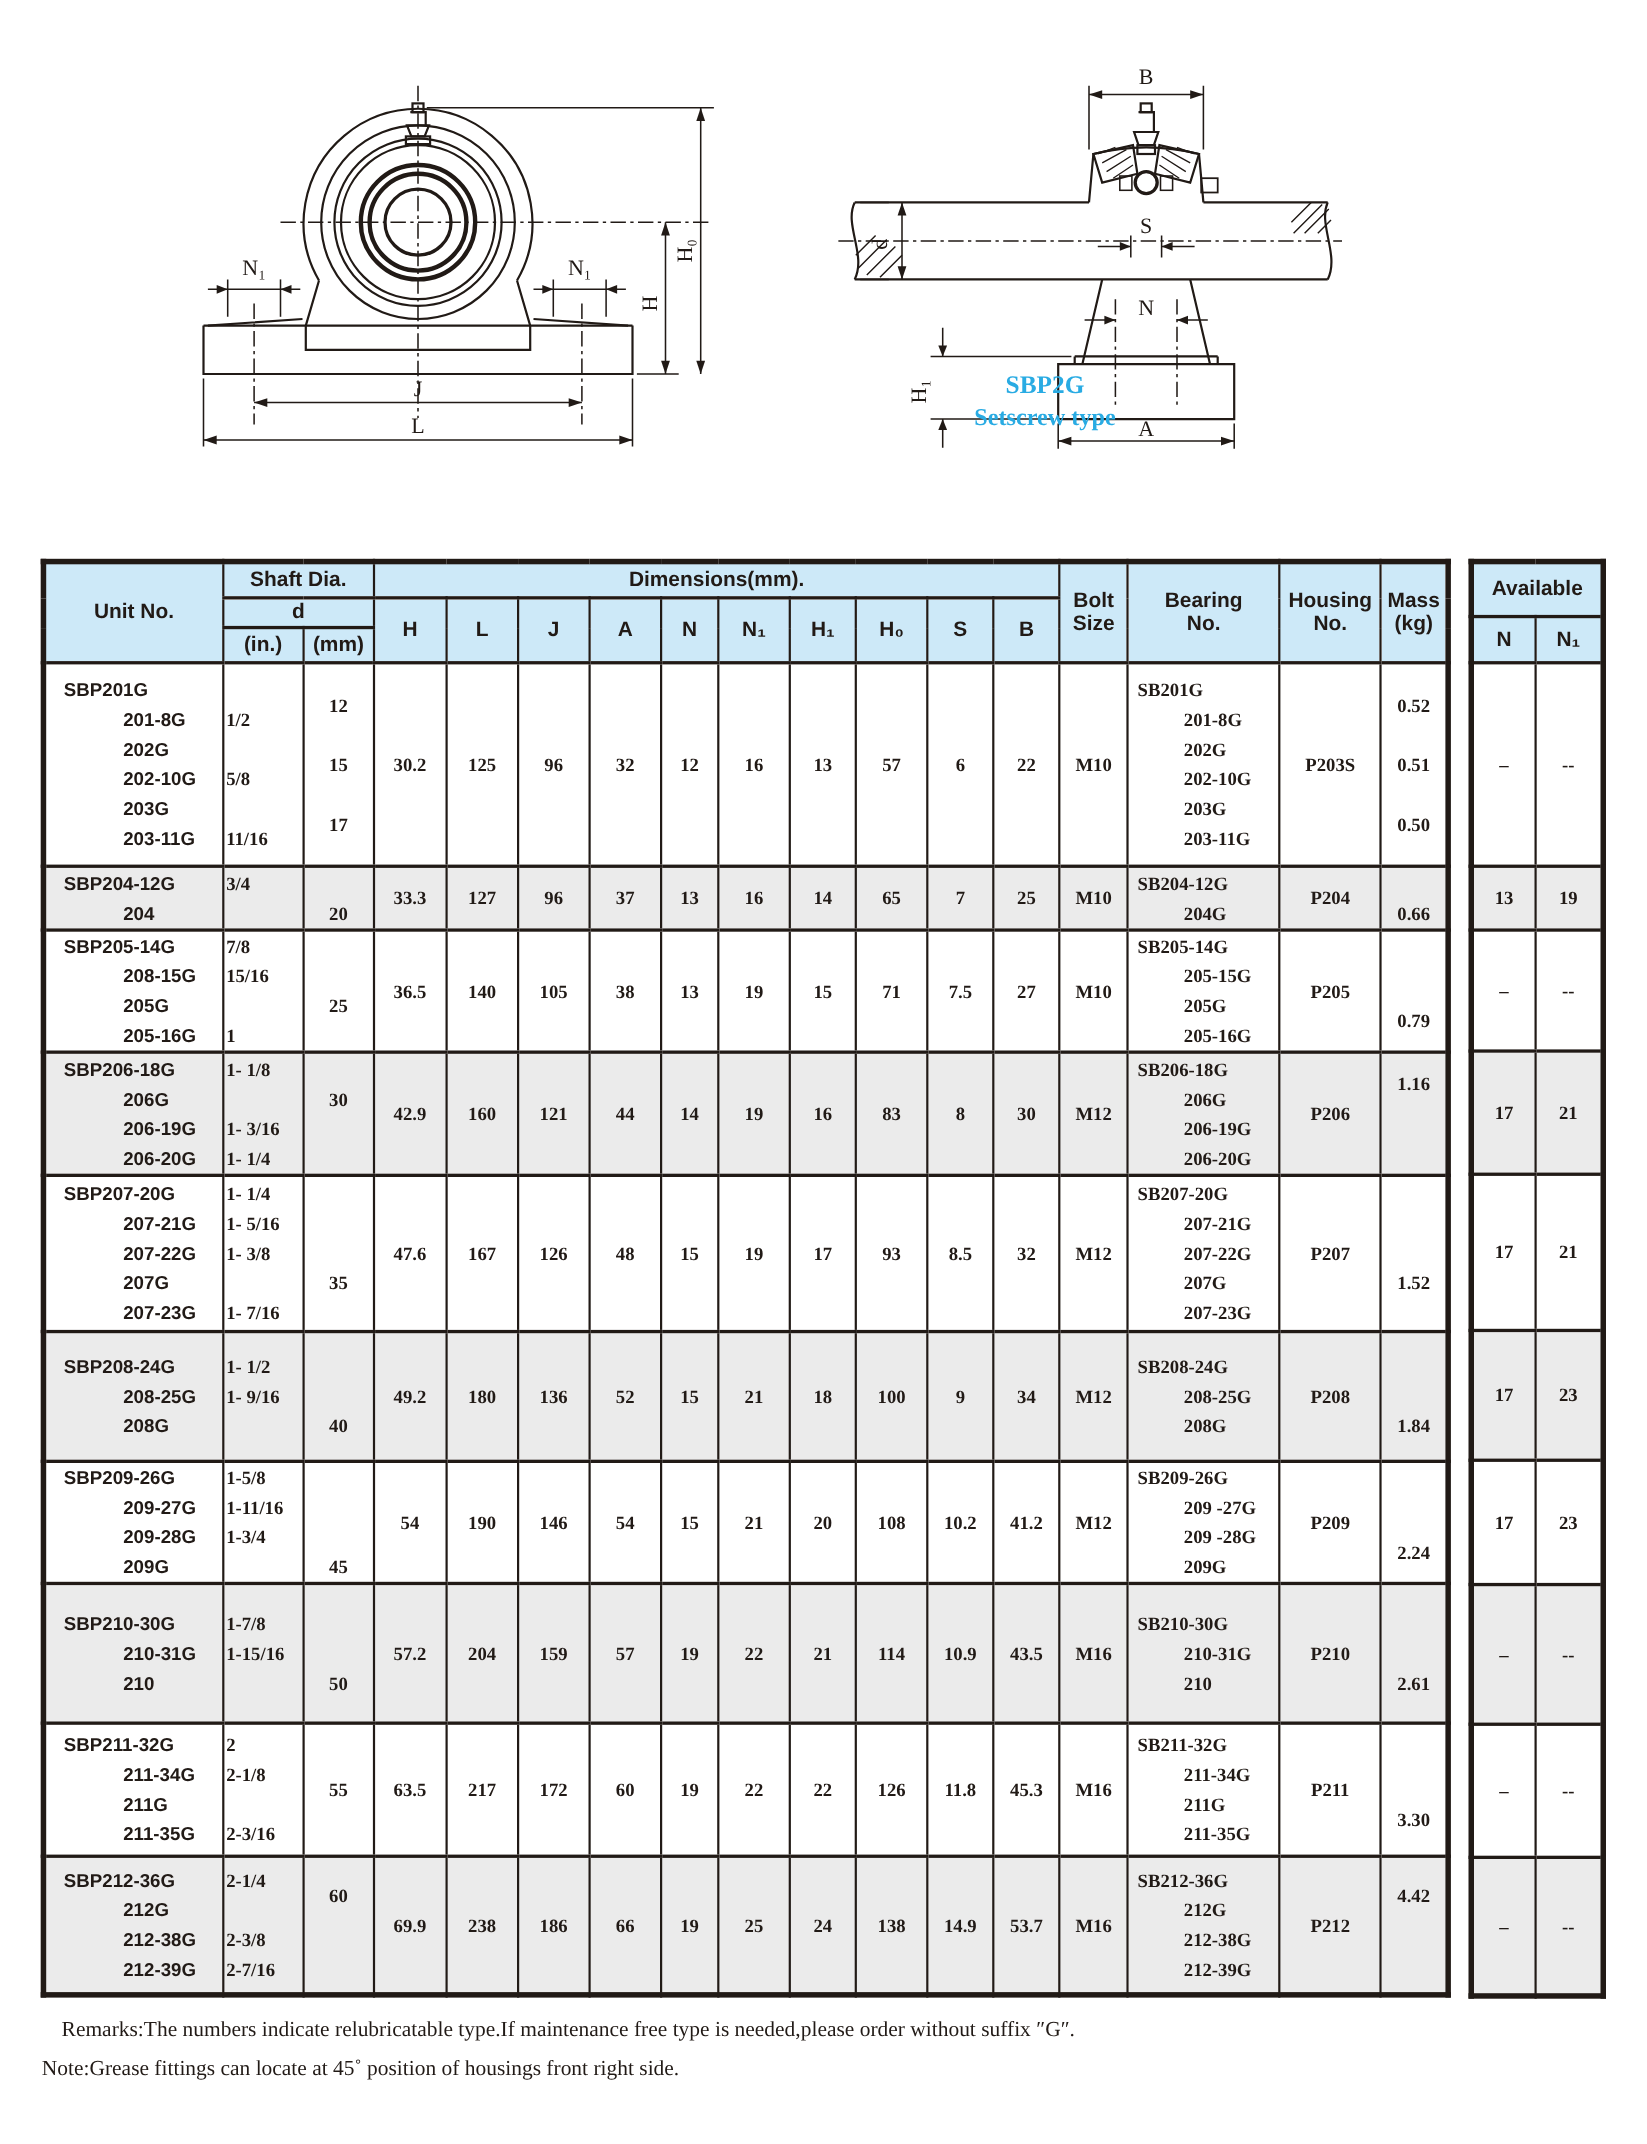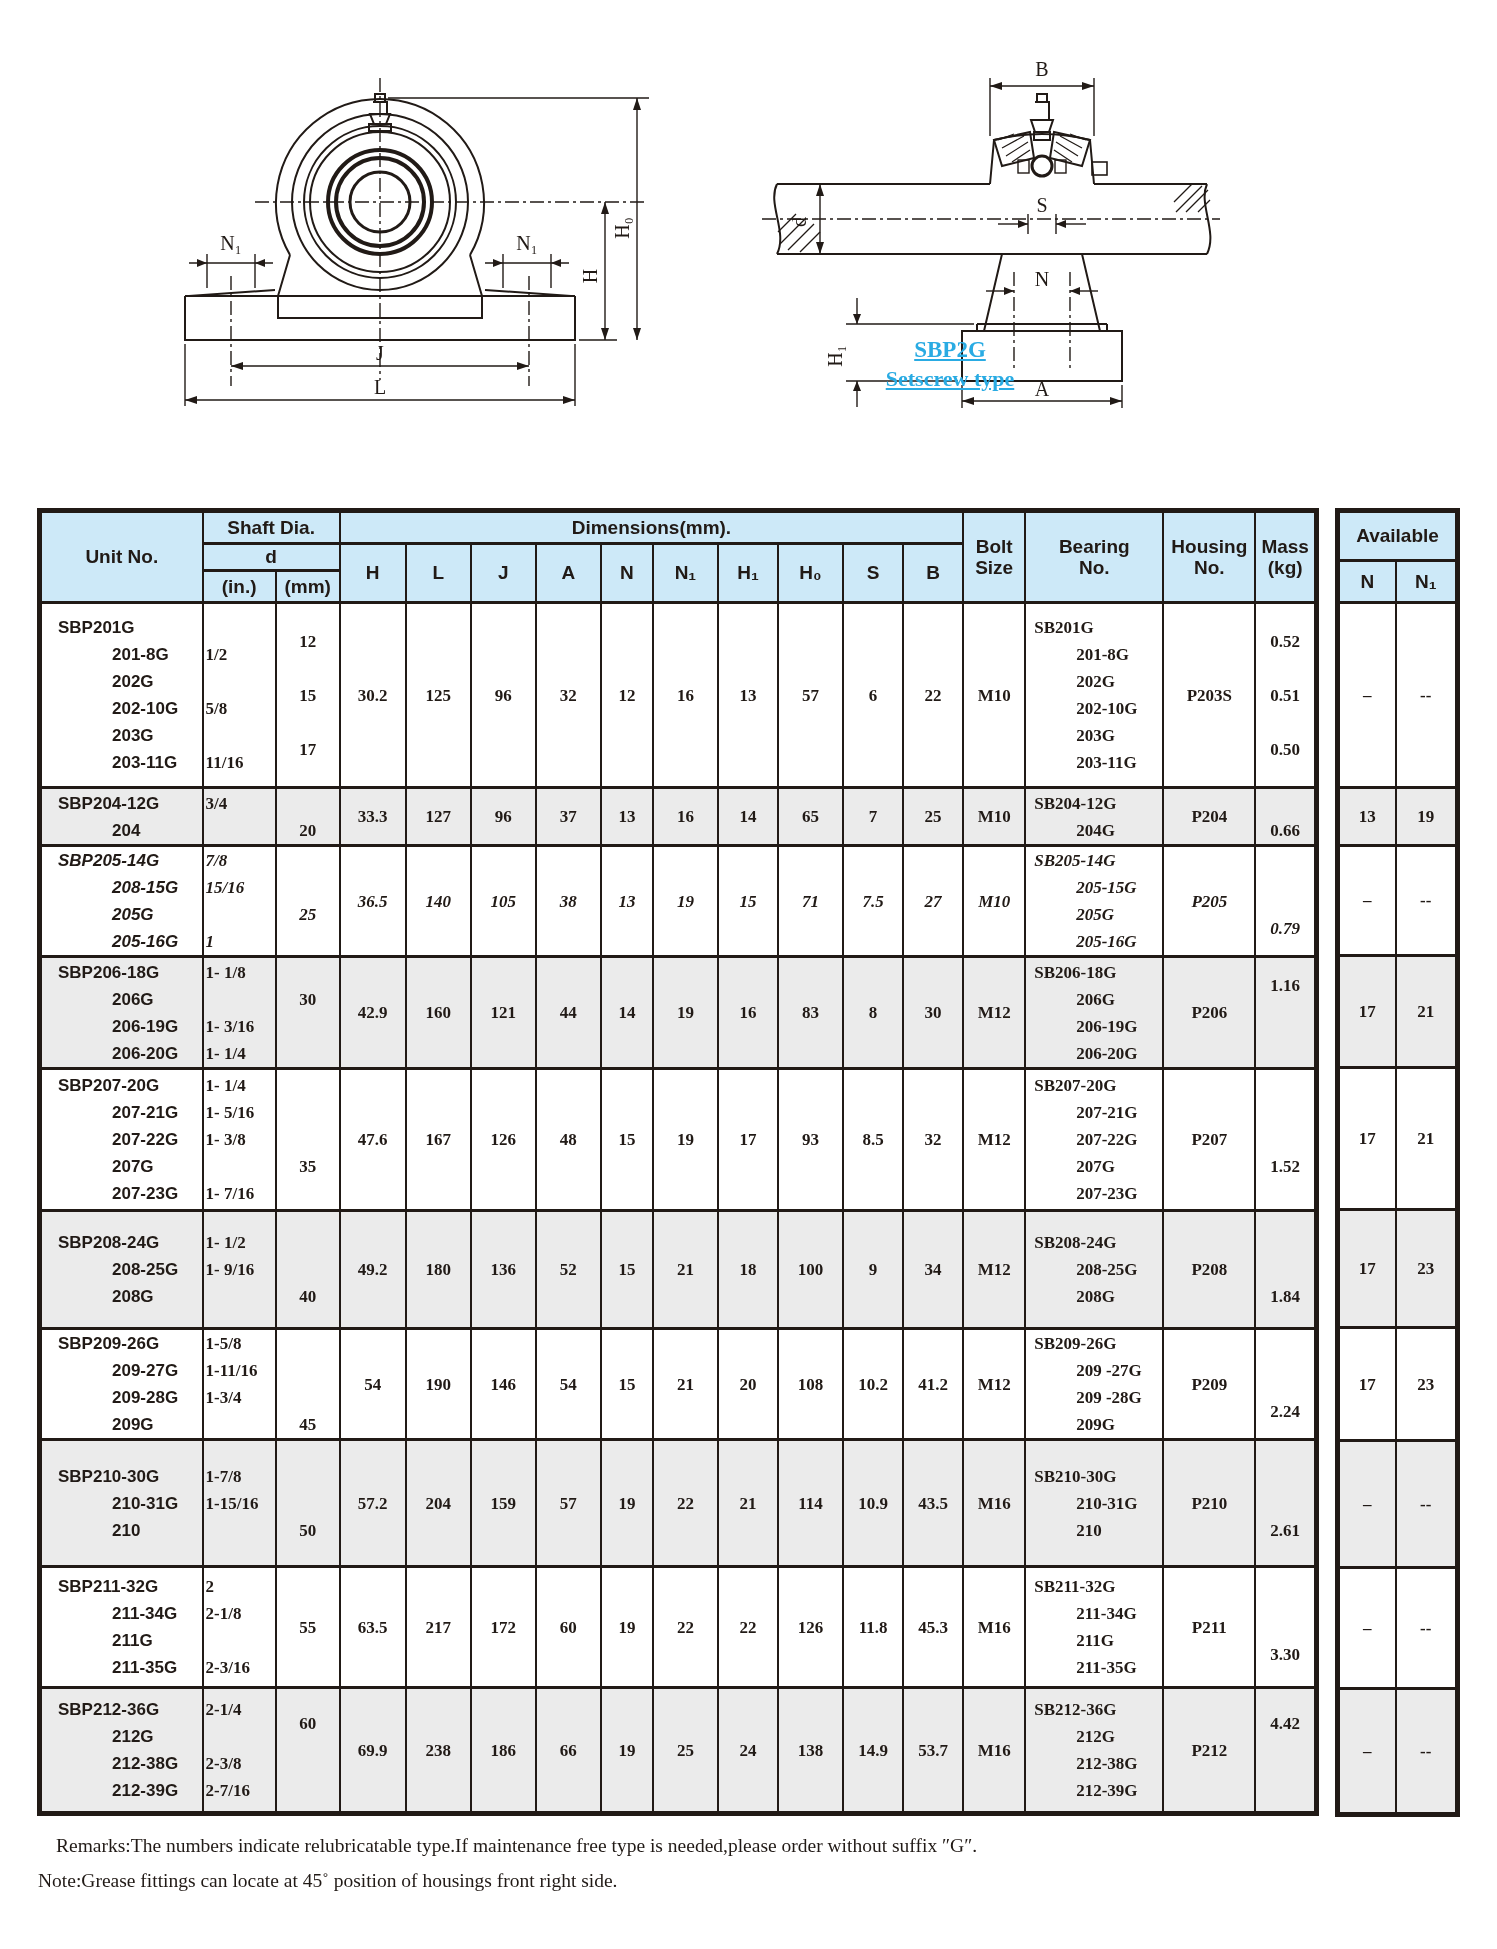--- a/index.html
+++ b/index.html
@@ -2,21 +2,21 @@
 <html><head>
 <meta charset="utf-8">
 <style>
   html,body{margin:0;padding:0;}
   body{width:1497px;height:1949px;position:relative;background:#ffffff;
        font-family:"Liberation Serif",serif;color:#211a16;}
   
   .drawing{position:absolute;}
   svg text{font-family:"Liberation Serif",serif;fill:#211a16;}
   .caption{position:absolute;left:845px;top:336px;width:210px;text-align:center;
-           color:#29abe3;font-weight:bold;line-height:1.25;text-decoration:underline;}
+           color:#29abe3;font-weight:bold;line-height:1.25;}
   .caption .t1{font-size:23px;}
   .caption .t2{font-size:22px;}
   
   .tables{position:absolute;left:37px;top:508px;display:flex;gap:16px;align-items:flex-start;}
   table{border-collapse:collapse;table-layout:fixed;}
   table.main{width:1282px;}
   table.avail{width:124px;}
   table{border:5px solid #211a16;}
   th,td{border:2px solid #211a16;border-top-width:3px;border-bottom-width:3px;
         padding:0 3px;text-align:center;vertical-align:middle;
@@ -311,21 +311,21 @@
           <td class="col-H0">65</td>
           <td class="col-S">7</td>
           <td class="col-B">25</td>
           <td class="col-bolt">M10</td>
           <td class="col-bearing">SB204-12G
 204G</td>
           <td class="col-housing">P204</td>
           <td class="col-mass">&nbsp;
 0.66</td>
         </tr>
-        <tr style="height: 110px; font-style: italic;">
+        <tr style="height: 110px;">
           <td class="col-unit">SBP205-14G
 208-15G
 205G
 205-16G</td>
           <td class="col-in">7/8
 15/16
 &nbsp;
 1</td>
           <td class="col-mm">&nbsp;
 25</td>

